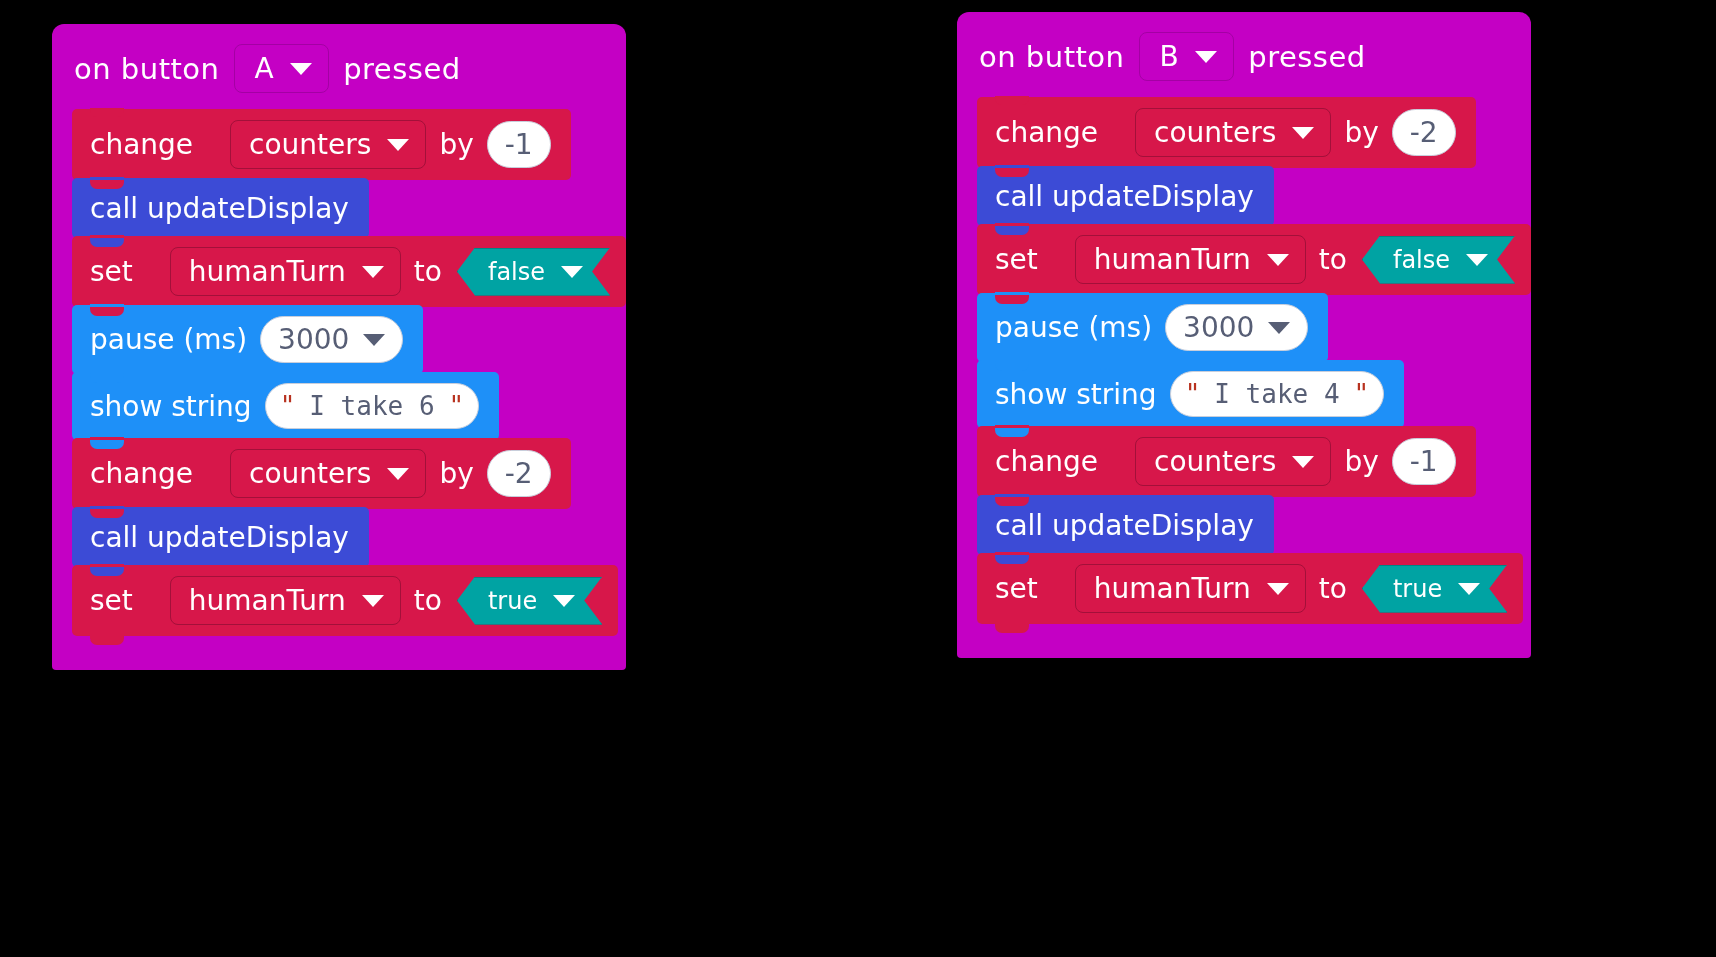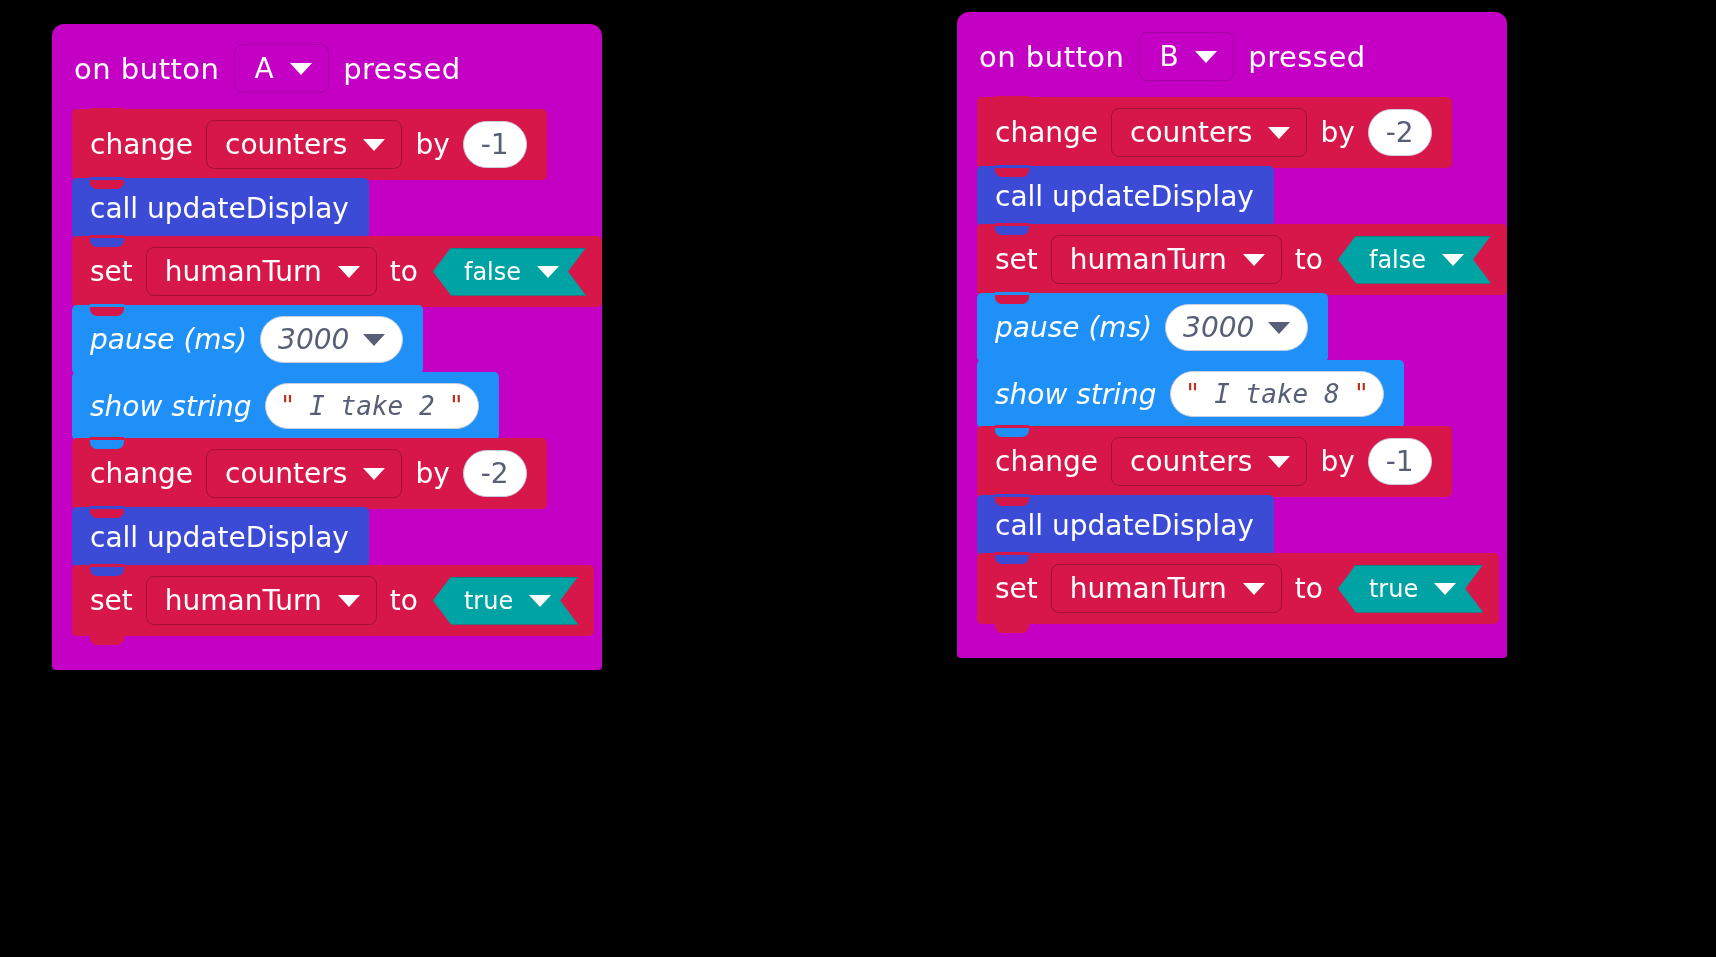--- a/index.html
+++ b/index.html
@@ -63,21 +63,21 @@
     min-height: 60px;
     color: #ffffff;
     font-size: 28px;
     white-space: nowrap;
     font-family: "DejaVu Sans", sans-serif;
     border-radius: 5px;
     margin-top: -2px;
     width: max-content;
   }
   .blk.red   { background: #D7174A; }
-  .blk.blue  { background: #1E90F8; font-style: italic; }
+  .blk.blue  { background: #1E90F8; }
   .blk.indigo{ background: #3C4BD6; }
 
   
   .blk::before {
     content: "";
     position: absolute;
     left: 18px; top: -1px;
     width: 34px; height: 9px;
     background: inherit;
     border-radius: 0 0 7px 7px;
@@ -102,21 +102,21 @@
     display: inline-flex;
     align-items: center;
     gap: 16px;
     padding: 7px 16px 7px 18px;
     border-radius: 8px;
     font-size: 28px;
     color: #ffffff;
     background: rgba(0,0,0,0.04);
     border: 1.6px solid rgba(0,0,0,0.20);
   }
-  .blk.red .field-var { background: #D7174A; border-color: #A3103A; }
+  .blk.red .field-var { background: #D7174A; border-color: #A3103A; margin-left: 24px; }
   .hat-row .field-var {
     background: #C400C4;
     border-color: #A400A4;
     padding: 7px 16px 7px 20px;
   }
 
   
   .field-num {
     display: inline-flex;
     align-items: center;
@@ -220,21 +220,21 @@
           <span class="field-num">
             <span class="txt">3000</span>
             <span class="caret dark"></span>
           </span>
         </div>
 
         <div class="blk blue">
           <span class="lbl">show string</span>
           <span class="field-num mono">
             <span class="q">"</span>
-            <span class="txt">I take 2</span>
+            <span class="txt">I take 6</span>
             <span class="q">"</span>
           </span>
         </div>
 
         <div class="blk red">
           <span class="lbl">change</span>
           <span class="field-var">
             <span class="lbl">counters</span>
             <span class="caret"></span>
           </span>
@@ -313,21 +313,21 @@
           <span class="field-num">
             <span class="txt">3000</span>
             <span class="caret dark"></span>
           </span>
         </div>
 
         <div class="blk blue">
           <span class="lbl">show string</span>
           <span class="field-num mono">
             <span class="q">"</span>
-            <span class="txt">I take 8</span>
+            <span class="txt">I take 4</span>
             <span class="q">"</span>
           </span>
         </div>
 
         <div class="blk red">
           <span class="lbl">change</span>
           <span class="field-var">
             <span class="lbl">counters</span>
             <span class="caret"></span>
           </span>

